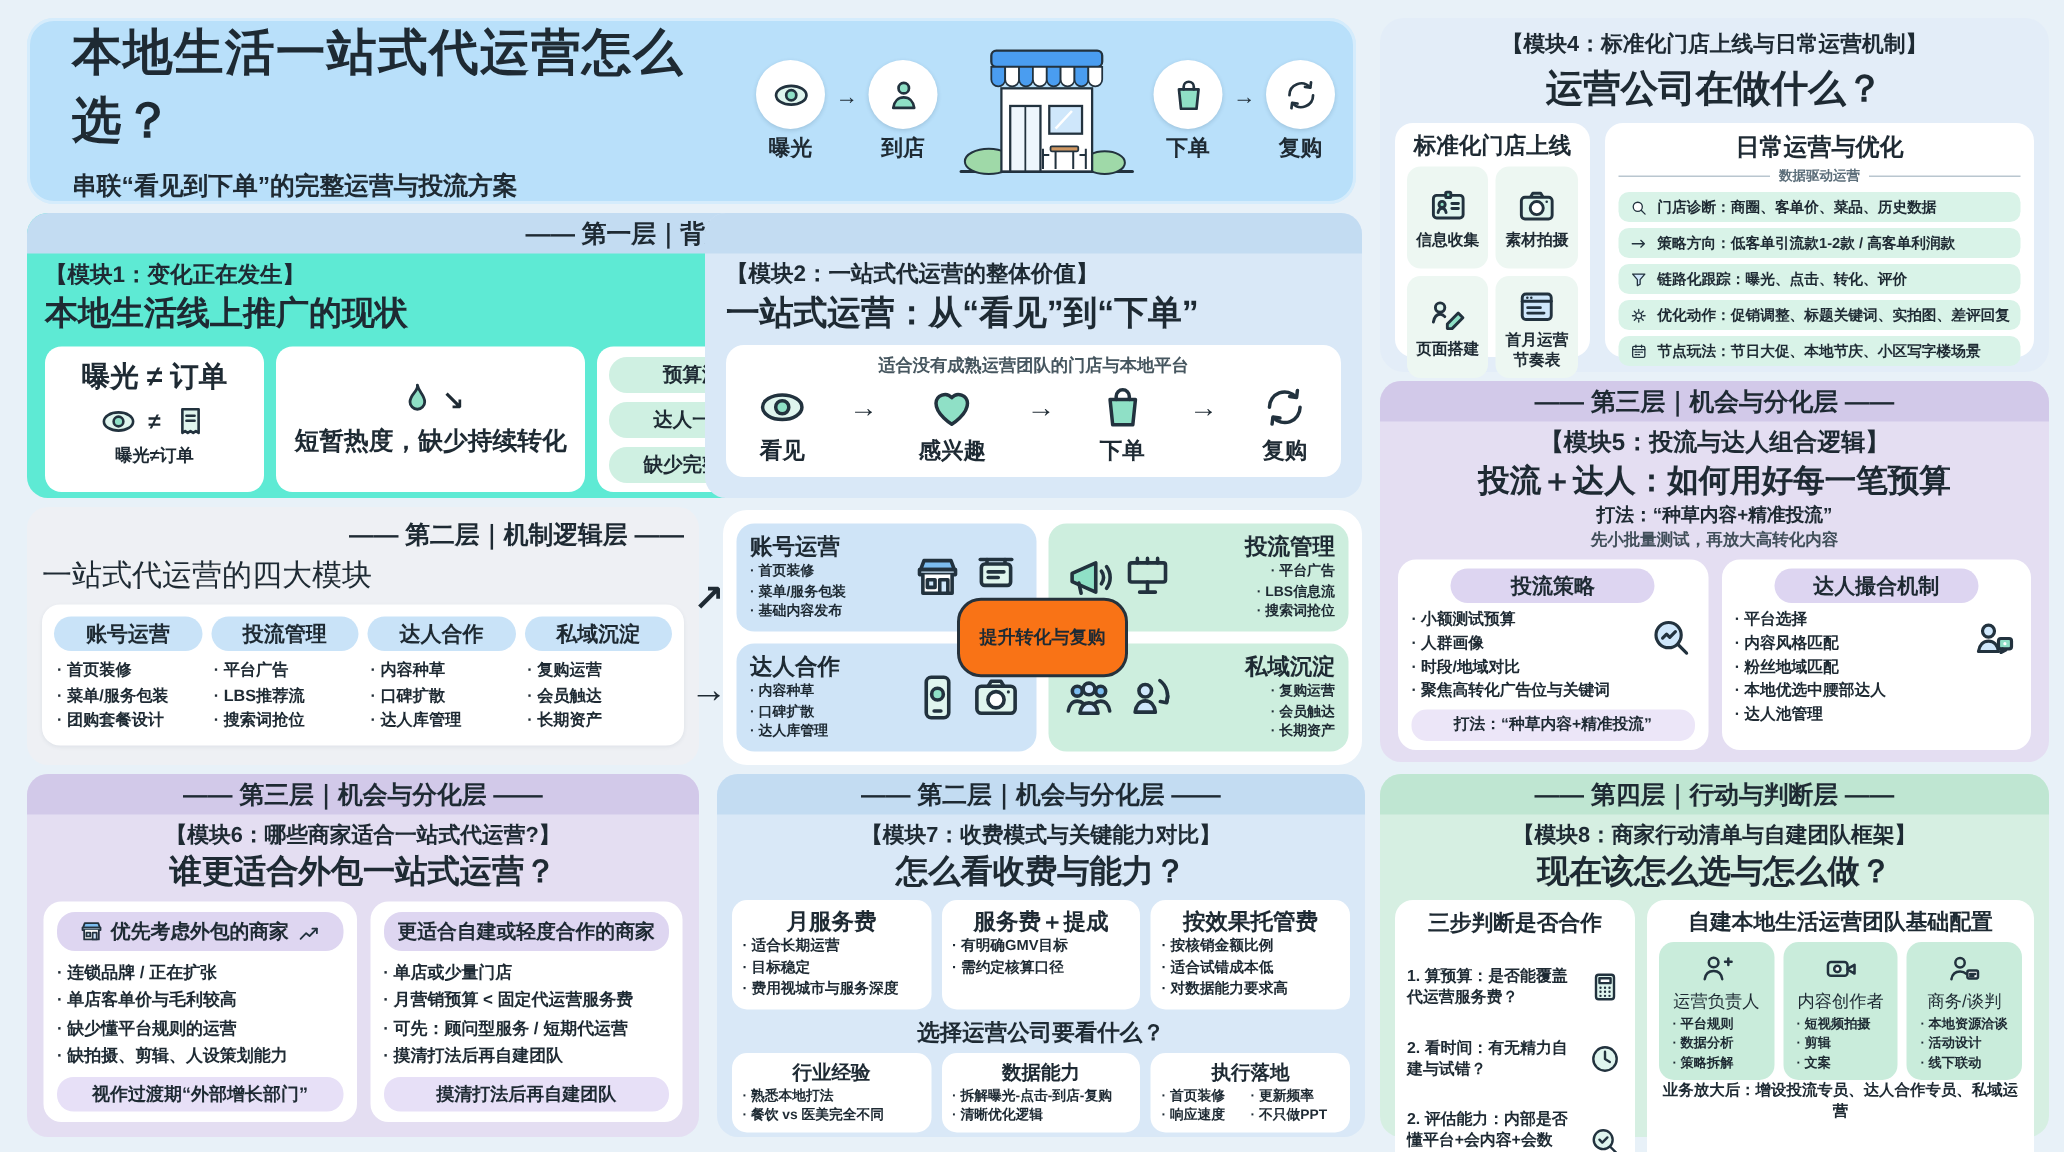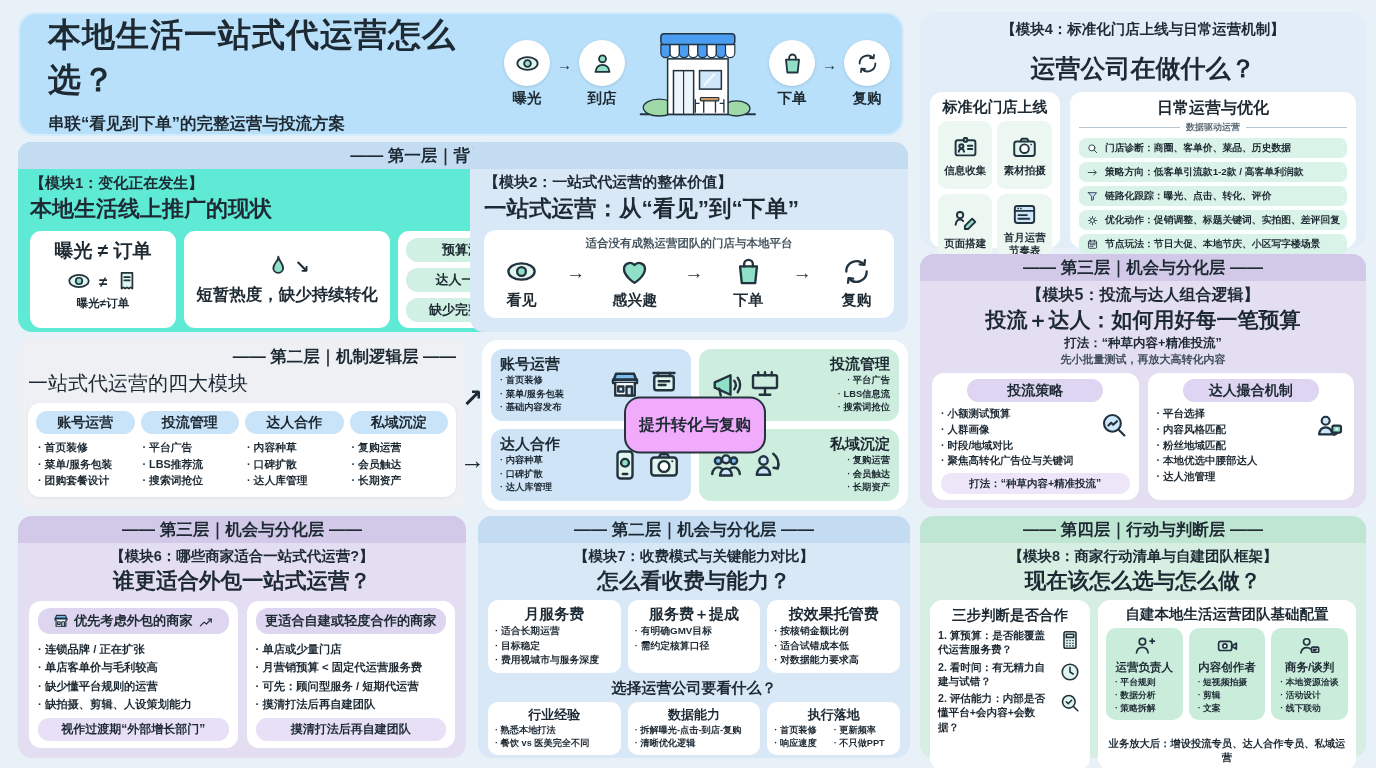--- a/index.html
+++ b/index.html
@@ -18,21 +18,21 @@
 .h-flow{display:flex;align-items:center;gap:7px;padding-right:14px}
 .flow-item{display:flex;flex-direction:column;align-items:center;gap:3px}
 .fc{width:46px;height:46px;border-radius:50%;background:#fff;display:flex;align-items:center;justify-content:center;box-shadow:0 1px 3px rgba(30,60,90,.18)}
 .fc .ic{width:27px;height:27px}
 .fl{font-size:14.5px;font-weight:900}
 .farr{font-size:15px;font-weight:900;margin-bottom:20px}
 .store-svg{width:126px;height:104px;margin:0 2px}
 
 .p-m4{left:920px;top:12px;width:446px;height:236px;background:#e3edf8;border-radius:16px;padding:8px 10px}
 .m4-tag{font-size:14.5px;font-weight:800;text-align:center}
-.m4-title{font-size:25px;font-weight:900;text-align:center;margin:13px 0 7px}
+.m4-title{font-size:25px;font-weight:900;text-align:center;margin:3px 0 7px}
 .m4-row{display:flex;gap:10px;height:156px}
 .m4-left{width:158px;background:#fff;border-radius:12px;padding:6px 8px}
 .m4-left-title{font-size:15px;font-weight:900;text-align:center;margin-bottom:4px}
 .m4-grid{display:grid;grid-template-columns:1fr 1fr;gap:5px}
 .m4-tile{background:#edf7f2;border-radius:9px;display:flex;flex-direction:column;align-items:center;justify-content:center;padding:4px 2px;height:68px}
 .m4-tile .ic{width:29px;height:29px}
 .m4-tile-label{font-size:10.5px;font-weight:800;text-align:center;line-height:1.18;margin-top:2px}
 .m4-right{flex:1;background:#fff;border-radius:12px;padding:6px 9px}
 .m4-right-title{font-size:16px;font-weight:900;text-align:center}
 .m4-sub{display:flex;align-items:center;gap:6px;font-size:9px;font-weight:700;color:#5c6e7a;margin:2px 0 2px}
@@ -86,21 +86,21 @@
 
 .p-detail{left:482px;top:340px;width:426px;height:170px;background:#fff;border-radius:16px;padding:9px;display:grid;grid-template-columns:1fr 1fr;gap:8px}
 .quad{border-radius:12px;padding:6px 9px;display:flex;gap:4px;align-items:center}
 .q-blue{background:#cfe4f7}
 .q-green{background:#cdeede}
 .q-text{flex:1}
 .q-title{font-size:15px;font-weight:900}
 .q-items .li{font-size:9.3px;font-weight:800;line-height:1.45;white-space:nowrap}
 .q-icons{display:flex;gap:3px;align-items:center}
 .q-icons .ic{width:36px;height:36px}
-.center-pill{position:absolute;left:50%;top:50%;transform:translate(-50%,-50%);background:#f0abfc;border:2px solid #26323c;border-radius:16px;padding:16px 13px;font-size:16px;font-weight:900;white-space:nowrap}
+.center-pill{position:absolute;left:50%;top:50%;transform:translate(-50%,-50%);background:#f97316;border:2px solid #26323c;border-radius:16px;padding:16px 13px;font-size:12px;font-weight:900;white-space:nowrap}
 
 .p-m5{left:920px;top:254px;width:446px;height:254px;background:#e4def2}
 .m5-band{background:#d2c9e9;justify-content:center}
 .m5-tag{text-align:center;font-size:16px;font-weight:800;margin-top:4px}
 .m5-title{text-align:center;font-size:21px;font-weight:900}
 .m5-n1{text-align:center;font-size:12.5px;font-weight:800;margin-top:1px}
 .m5-n2{text-align:center;font-size:11px;font-weight:700;color:#414f5a}
 .m5-cards{display:flex;gap:9px;margin:6px 12px 0}
 .m5-card{background:#fff;border-radius:12px;padding:6px 9px;position:relative;flex:1}
 .pill-lav{background:#ddd5f1;border-radius:12px;height:23px;line-height:23px;text-align:center;font-size:14px;font-weight:900;width:72%;margin:0 auto}
@@ -132,32 +132,32 @@
 .m7-acard{flex:1;background:#fff;border-radius:10px;padding:4px 7px}
 .m7-aname{font-size:13px;font-weight:900;text-align:center}
 .m7-aitems .li{font-size:9.2px;font-weight:800;line-height:1.45;white-space:nowrap}
 .m7-grid{display:grid;grid-template-columns:1fr 1fr}
 
 .p-m8{left:920px;top:516px;width:446px;height:242px;background:#d6efe2}
 .m8-band{background:#bfe6d2;justify-content:center}
 .m8-row{display:flex;gap:8px;margin:5px 10px 0}
 .m8-left{width:160px;background:#fff;border-radius:12px;padding:6px 8px}
 .m8-ltitle{font-size:14.5px;font-weight:900;text-align:center;margin-bottom:2px}
-.m8-step{display:flex;gap:4px;margin-top:3px}
+.m8-step{display:flex;align-items:center;gap:4px;margin-top:19px}
 .m8-step-text{flex:1;font-size:10.6px;font-weight:800;line-height:1.35}
 .m8-step .ic{width:24px;height:24px;flex:0 0 24px}
 .m8-right{flex:1;background:#fff;border-radius:12px;padding:5px 8px}
 .m8-rtitle{font-size:14.5px;font-weight:900;text-align:center}
 .m8-roles{display:flex;gap:6px;margin-top:4px}
 .m8-role{flex:1;background:#c9ecdb;border-radius:10px;padding:5px 5px 4px;display:flex;flex-direction:column;align-items:center}
 .m8-role .ic{width:25px;height:25px}
-.m8-rname{font-size:11.5px;font-weight:700;margin:2px 0 1px}
+.m8-rname{font-size:11.5px;font-weight:400;margin:2px 0 1px}
 .m8-ritems{align-self:stretch;padding-left:4px}
 .m8-ritems .li{font-size:8.8px;font-weight:800;line-height:1.5;white-space:nowrap}
-.m8-footer{font-size:10.3px;font-weight:900;text-align:center;margin-top:17px}
+.m8-footer{font-size:10.3px;font-weight:900;text-align:center;margin-top:0}
 </style>
 </head>
 <body>
 
 <div class="stage">
 
   <header class="p-header panel">
     <div class="h-left">
       <div class="h-title">本地生活一站式代运营怎么选？</div>
       <div class="h-sub">串联“看见到下单”的完整运营与投流方案</div>

